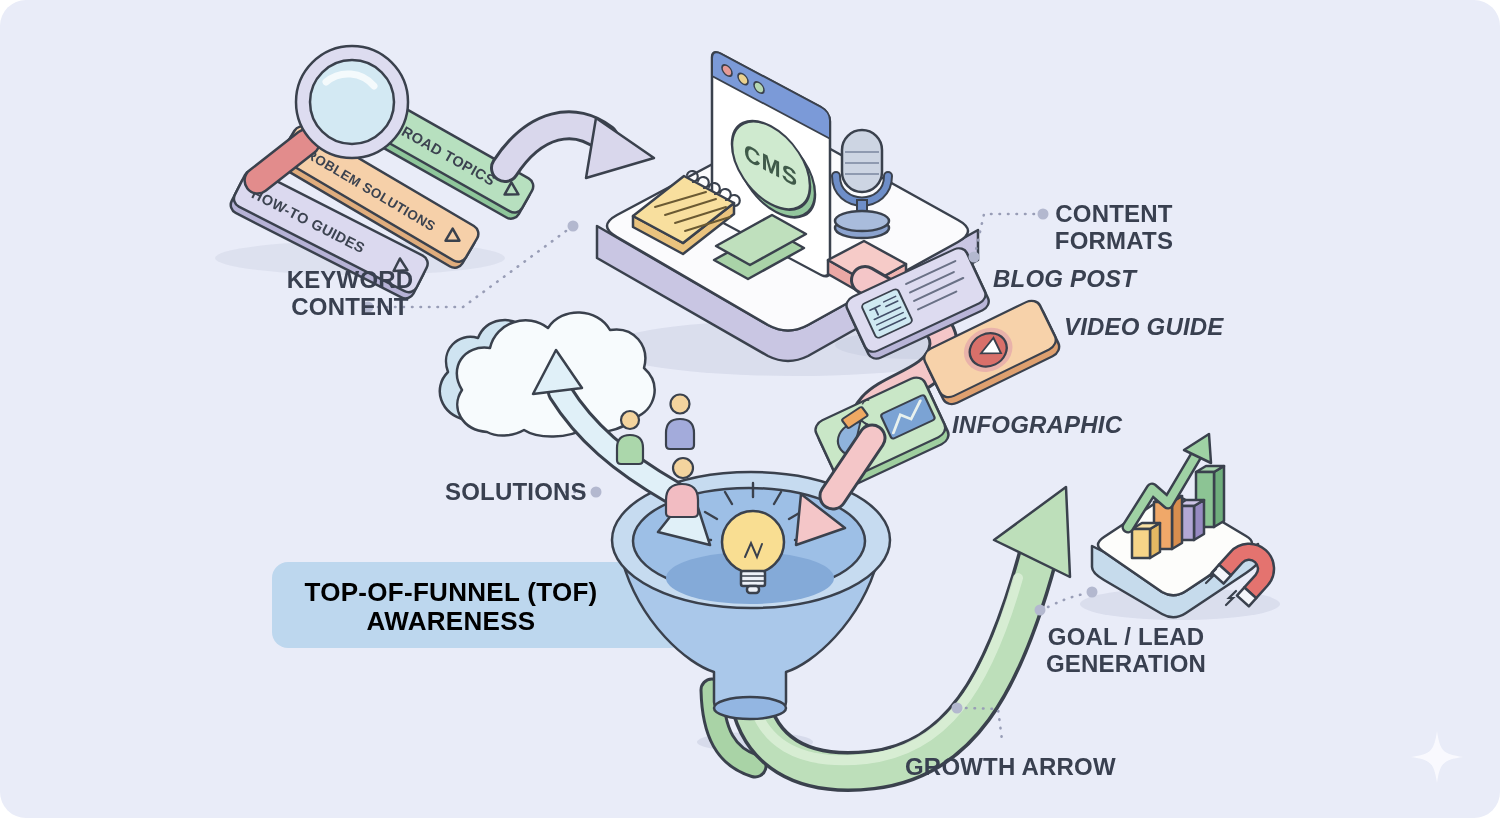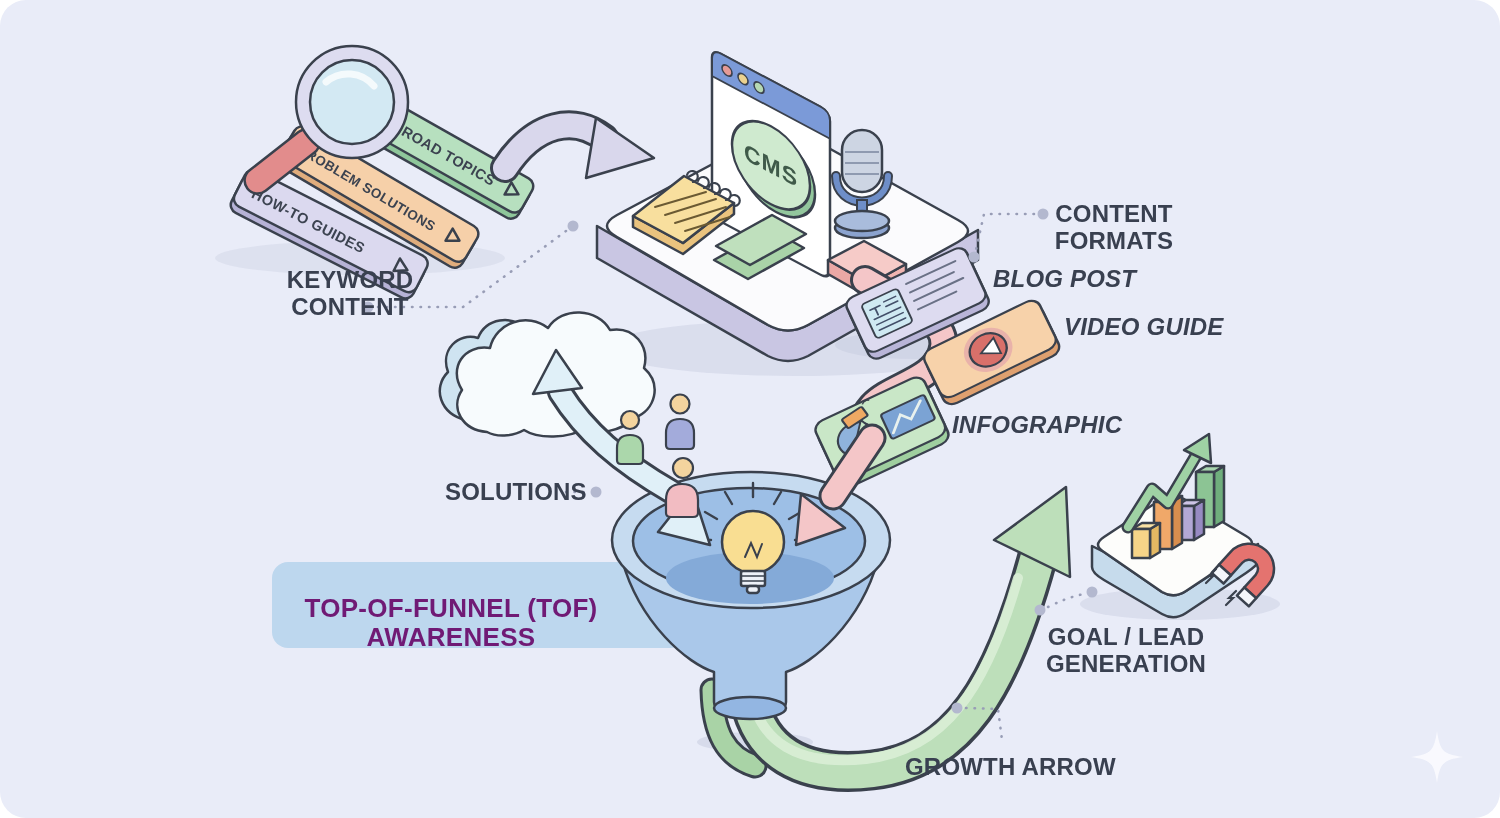--- a/index.html
+++ b/index.html
@@ -9,21 +9,21 @@
     font-family:"Liberation Sans", sans-serif;
   }
   svg.art { position:absolute; left:0; top:0; }
   .o { stroke:#3a414d; stroke-width:2.5; stroke-linejoin:round; stroke-linecap:round; }
   .bartext { font-family:"Liberation Sans", sans-serif; font-weight:bold; fill:#3c4350; letter-spacing:.4px; }
   .cmstext { font-family:"Liberation Sans", sans-serif; font-weight:bold; font-size:23px; fill:#3f5a49; letter-spacing:1px; text-anchor:middle; }
   .lbl { position:absolute; color:#394050; font-weight:bold; line-height:1.12; letter-spacing:.2px; }
   .lbl.big   { font-size:24px; }
   .lbl.small { font-size:24px;font-style:italic; }
   .lbl.center{ text-align:center; }
-  .lbl.tof   { font-size:26px; color:#701a75; letter-spacing:.3px;margin-top:16px; }
+  .lbl.tof   { font-size:26px; color:#000000; letter-spacing:.3px; }
   .lbl span  { display:block; }
 </style>
 </head>
 <body>
 
 <div class="canvas">
 <svg class="art" width="1500" height="818" viewBox="0 0 1500 818">
 
   <g>
     <ellipse cx="360" cy="258" rx="145" ry="17" fill="#5a6490" opacity="0.08"></ellipse>

